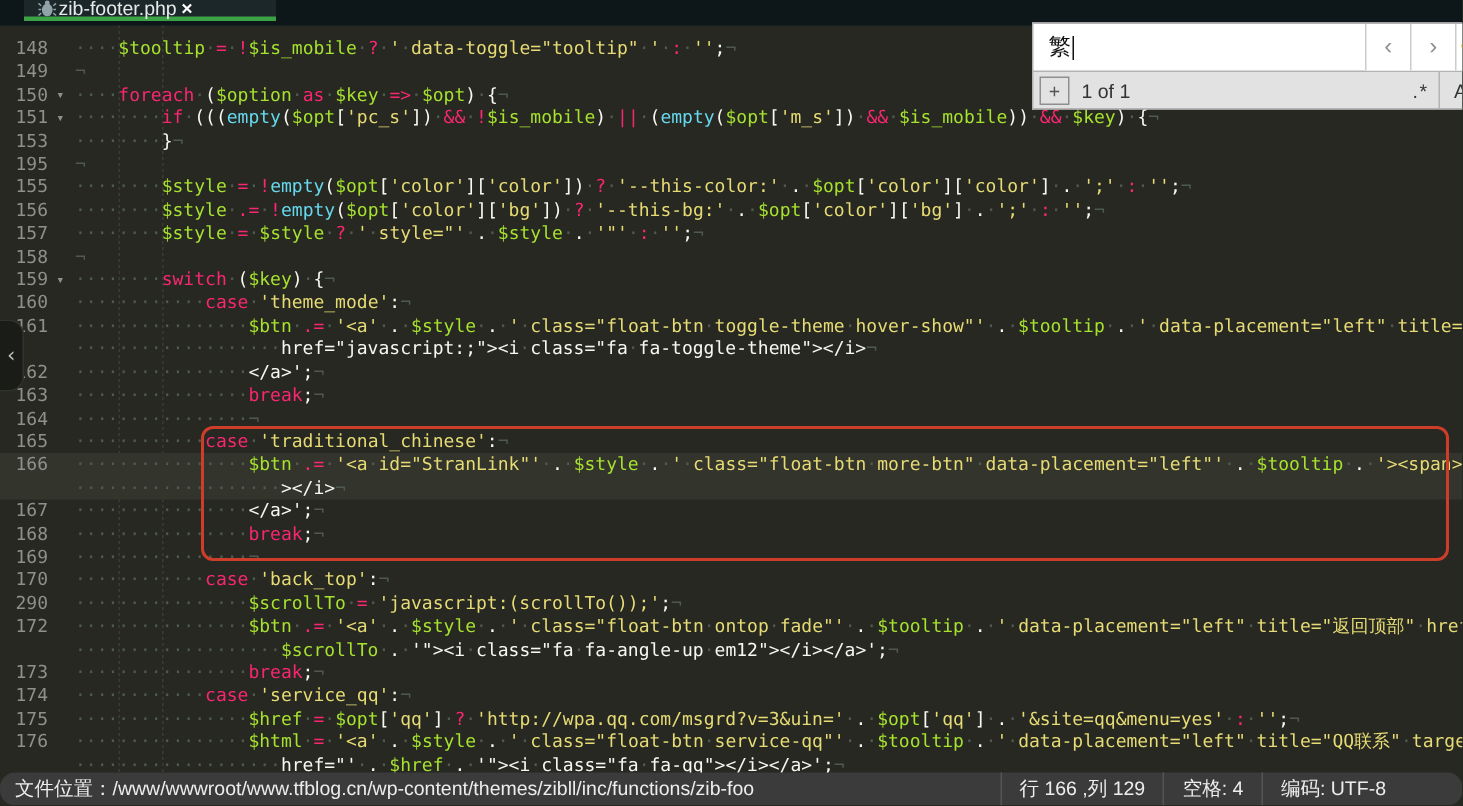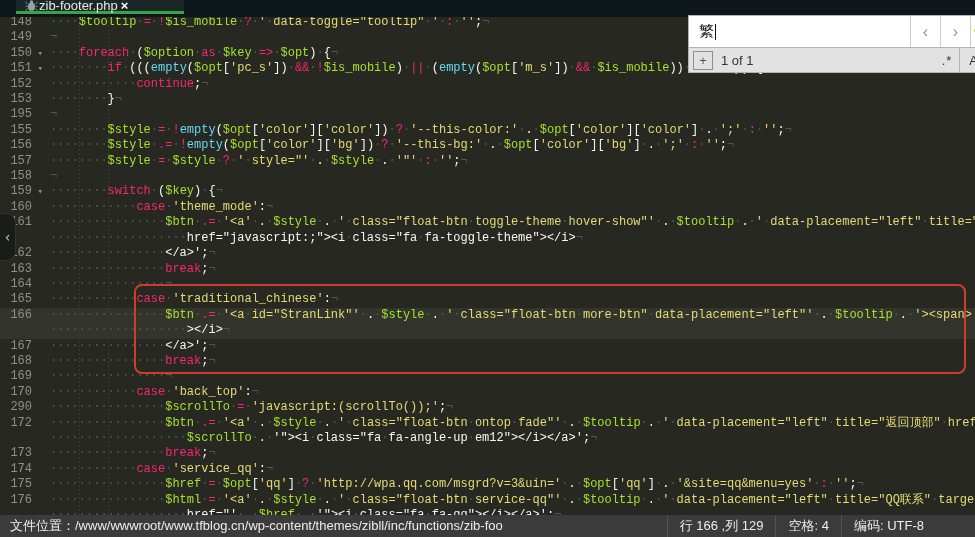--- a/index.html
+++ b/index.html
@@ -3,21 +3,21 @@
 <meta charset="utf-8">
 <style>
   html,body{margin:0;padding:0;background:#272822;}
   .stage{position:relative;width:975px;height:537px;overflow:hidden;background:#272822;font-family:"DejaVu Sans Mono",monospace;}
 
   
   .guide{position:absolute;top:13px;bottom:22px;width:1px;z-index:1;
     background:repeating-linear-gradient(180deg,rgba(255,255,255,.09) 0 2px,transparent 2px 4px);}
 
   
-  #code-lines{position:absolute;top:15px;left:0;right:0;z-index:1;font-family:Liberation Mono, monospace;}
+  #code-lines{position:absolute;top:25px;left:0;right:0;z-index:1;}
   .row{display:flex;height:15.42px;line-height:15.42px;font-size:12px;white-space:pre;}
   .row.cur{background:#33342c;}
   .gut{flex:0 0 44px;color:#8f908a;position:relative;}
   .num{display:block;text-align:right;padding-right:12px;}
   .fold{position:absolute;right:1px;top:1px;font-size:9px;color:#8f908a;}
   .line{padding-left:6px;white-space:pre;text-align:right;}
   .v{color:#a6e22e}.k{color:#f92672}.s{color:#e6db74}.f{color:#66d9ef}.p{color:#f8f8f2}
   .ws{color:#4e5a50}
 
   
@@ -49,39 +49,38 @@
     box-sizing:border-box;font-size:13px;color:#444;}
   .plus{width:20px;height:19px;border:1px solid #8f8f8f;margin:0 8px 0 4px;display:flex;align-items:center;
     justify-content:center;font-size:13px;color:#555;box-sizing:border-box;}
   .count{flex:1;color:#333;}
   .regex{padding:0 7px;color:#333;letter-spacing:1px;}
   .sdiv{width:1px;align-self:stretch;background:#b3b3b3;}
   .case{padding:0 9px;color:#333;}
 
   
   .status{position:absolute;left:0;right:0;bottom:0;height:22px;background:#3b3b3b;z-index:6;
-    display:flex;align-items:center;color:#ededed;font-family:"Liberation Sans",sans-serif;font-size:13px;}
+    display:flex;align-items:center;color:#ededed;font-family:"Liberation Sans",sans-serif;font-size:13px;border-radius:10px;}
   .floc{padding-left:10px;flex:1 1 auto;min-width:0;white-space:nowrap;overflow:hidden;}
   .sseg{padding:0 12px;border-left:1px solid #545454;white-space:nowrap;flex:none;align-self:stretch;display:flex;align-items:center;text-align:right;}
   .lang{width:26px;overflow:hidden;padding:0 0 0 12px;margin-top:28px;}
 </style>
 </head>
 <body>
 
 <div class="stage">
 
   <div class="guide" style="left:79px"></div>
   <div class="guide" style="left:108px"></div>
 
   <div id="code-lines">
       <div class="row"><div class="gut"><span class="num">148</span></div><div class="line"><span class="ws">····</span><span class="v">$tooltip</span><span class="ws">·</span><span class="k">=</span><span class="ws">·</span><span class="k">!</span><span class="v">$is_mobile</span><span class="ws">·</span><span class="k">?</span><span class="ws">·</span><span class="s">'</span><span class="ws">·</span><span class="s">data-toggle="tooltip"</span><span class="ws">·</span><span class="s">'</span><span class="ws">·</span><span class="k">:</span><span class="ws">·</span><span class="s">''</span><span class="p">;</span><span class="ws">¬</span></div></div>
       <div class="row"><div class="gut"><span class="num">149</span></div><div class="line"><span class="ws">¬</span></div></div>
       <div class="row"><div class="gut"><span class="num">150</span><span class="fold">▾</span></div><div class="line"><span class="ws">····</span><span class="k">foreach</span><span class="ws">·</span><span class="p">(</span><span class="v">$option</span><span class="ws">·</span><span class="k">as</span><span class="ws">·</span><span class="v">$key</span><span class="ws">·</span><span class="k">=&gt;</span><span class="ws">·</span><span class="v">$opt</span><span class="p">)</span><span class="ws">·</span><span class="p">{</span><span class="ws">¬</span></div></div>
       <div class="row"><div class="gut"><span class="num">151</span><span class="fold">▾</span></div><div class="line"><span class="ws">········</span><span class="k">if</span><span class="ws">·</span><span class="p">(((</span><span class="f">empty</span><span class="p">(</span><span class="v">$opt</span><span class="p">[</span><span class="s">'pc_s'</span><span class="p">])</span><span class="ws">·</span><span class="k">&amp;&amp;</span><span class="ws">·</span><span class="k">!</span><span class="v">$is_mobile</span><span class="p">)</span><span class="ws">·</span><span class="k">||</span><span class="ws">·</span><span class="p">(</span><span class="f">empty</span><span class="p">(</span><span class="v">$opt</span><span class="p">[</span><span class="s">'m_s'</span><span class="p">])</span><span class="ws">·</span><span class="k">&amp;&amp;</span><span class="ws">·</span><span class="v">$is_mobile</span><span class="p">))</span><span class="ws">·</span><span class="k">&amp;&amp;</span><span class="ws">·</span><span class="v">$key</span><span class="p">)</span><span class="ws">·</span><span class="p">{</span><span class="ws">¬</span></div></div>
-      <div class="row"><div class="gut"><span class="num">152</span></div><div class="line"><span class="ws">············</span><span class="k">continue</span><span class="p">;</span><span class="ws">¬</span></div></div>
       <div class="row"><div class="gut"><span class="num">153</span></div><div class="line"><span class="ws">········</span><span class="p">}</span><span class="ws">¬</span></div></div>
       <div class="row"><div class="gut"><span class="num">195</span></div><div class="line"><span class="ws">¬</span></div></div>
       <div class="row"><div class="gut"><span class="num">155</span></div><div class="line"><span class="ws">········</span><span class="v">$style</span><span class="ws">·</span><span class="k">=</span><span class="ws">·</span><span class="k">!</span><span class="f">empty</span><span class="p">(</span><span class="v">$opt</span><span class="p">[</span><span class="s">'color'</span><span class="p">][</span><span class="s">'color'</span><span class="p">])</span><span class="ws">·</span><span class="k">?</span><span class="ws">·</span><span class="s">'--this-color:'</span><span class="ws">·</span><span class="p">.</span><span class="ws">·</span><span class="v">$opt</span><span class="p">[</span><span class="s">'color'</span><span class="p">][</span><span class="s">'color'</span><span class="p">]</span><span class="ws">·</span><span class="p">.</span><span class="ws">·</span><span class="s">';'</span><span class="ws">·</span><span class="k">:</span><span class="ws">·</span><span class="s">''</span><span class="p">;</span><span class="ws">¬</span></div></div>
       <div class="row"><div class="gut"><span class="num">156</span></div><div class="line"><span class="ws">········</span><span class="v">$style</span><span class="ws">·</span><span class="k">.=</span><span class="ws">·</span><span class="k">!</span><span class="f">empty</span><span class="p">(</span><span class="v">$opt</span><span class="p">[</span><span class="s">'color'</span><span class="p">][</span><span class="s">'bg'</span><span class="p">])</span><span class="ws">·</span><span class="k">?</span><span class="ws">·</span><span class="s">'--this-bg:'</span><span class="ws">·</span><span class="p">.</span><span class="ws">·</span><span class="v">$opt</span><span class="p">[</span><span class="s">'color'</span><span class="p">][</span><span class="s">'bg'</span><span class="p">]</span><span class="ws">·</span><span class="p">.</span><span class="ws">·</span><span class="s">';'</span><span class="ws">·</span><span class="k">:</span><span class="ws">·</span><span class="s">''</span><span class="p">;</span><span class="ws">¬</span></div></div>
       <div class="row"><div class="gut"><span class="num">157</span></div><div class="line"><span class="ws">········</span><span class="v">$style</span><span class="ws">·</span><span class="k">=</span><span class="ws">·</span><span class="v">$style</span><span class="ws">·</span><span class="k">?</span><span class="ws">·</span><span class="s">'</span><span class="ws">·</span><span class="s">style="'</span><span class="ws">·</span><span class="p">.</span><span class="ws">·</span><span class="v">$style</span><span class="ws">·</span><span class="p">.</span><span class="ws">·</span><span class="s">'"'</span><span class="ws">·</span><span class="k">:</span><span class="ws">·</span><span class="s">''</span><span class="p">;</span><span class="ws">¬</span></div></div>
       <div class="row"><div class="gut"><span class="num">158</span></div><div class="line"><span class="ws">¬</span></div></div>
       <div class="row"><div class="gut"><span class="num">159</span><span class="fold">▾</span></div><div class="line"><span class="ws">········</span><span class="k">switch</span><span class="ws">·</span><span class="p">(</span><span class="v">$key</span><span class="p">)</span><span class="ws">·</span><span class="p">{</span><span class="ws">¬</span></div></div>
       <div class="row"><div class="gut"><span class="num">160</span></div><div class="line"><span class="ws">············</span><span class="k">case</span><span class="ws">·</span><span class="s">'theme_mode'</span><span class="p">:</span><span class="ws">¬</span></div></div>
       <div class="row"><div class="gut"><span class="num">161</span></div><div class="line"><span class="ws">················</span><span class="v">$btn</span><span class="ws">·</span><span class="k">.=</span><span class="ws">·</span><span class="s">'&lt;a'</span><span class="ws">·</span><span class="p">.</span><span class="ws">·</span><span class="v">$style</span><span class="ws">·</span><span class="p">.</span><span class="ws">·</span><span class="s">'</span><span class="ws">·</span><span class="s">class="float-btn</span><span class="ws">·</span><span class="s">toggle-theme</span><span class="ws">·</span><span class="s">hover-show"'</span><span class="ws">·</span><span class="p">.</span><span class="ws">·</span><span class="v">$tooltip</span><span class="ws">·</span><span class="p">.</span><span class="ws">·</span><span class="s">'</span><span class="ws">·</span><span class="s">data-placement="left"</span><span class="ws">·</span><span class="s">title="切换</span></div></div>
       <div class="row"><div class="gut"><span class="num"></span></div><div class="line"><span class="ws">···················</span><span class="p">href="javascript:;"&gt;&lt;i</span><span class="ws">·</span><span class="p">class="fa</span><span class="ws">·</span><span class="p">fa-toggle-theme"&gt;&lt;/i&gt;</span><span class="ws">¬</span></div></div>

